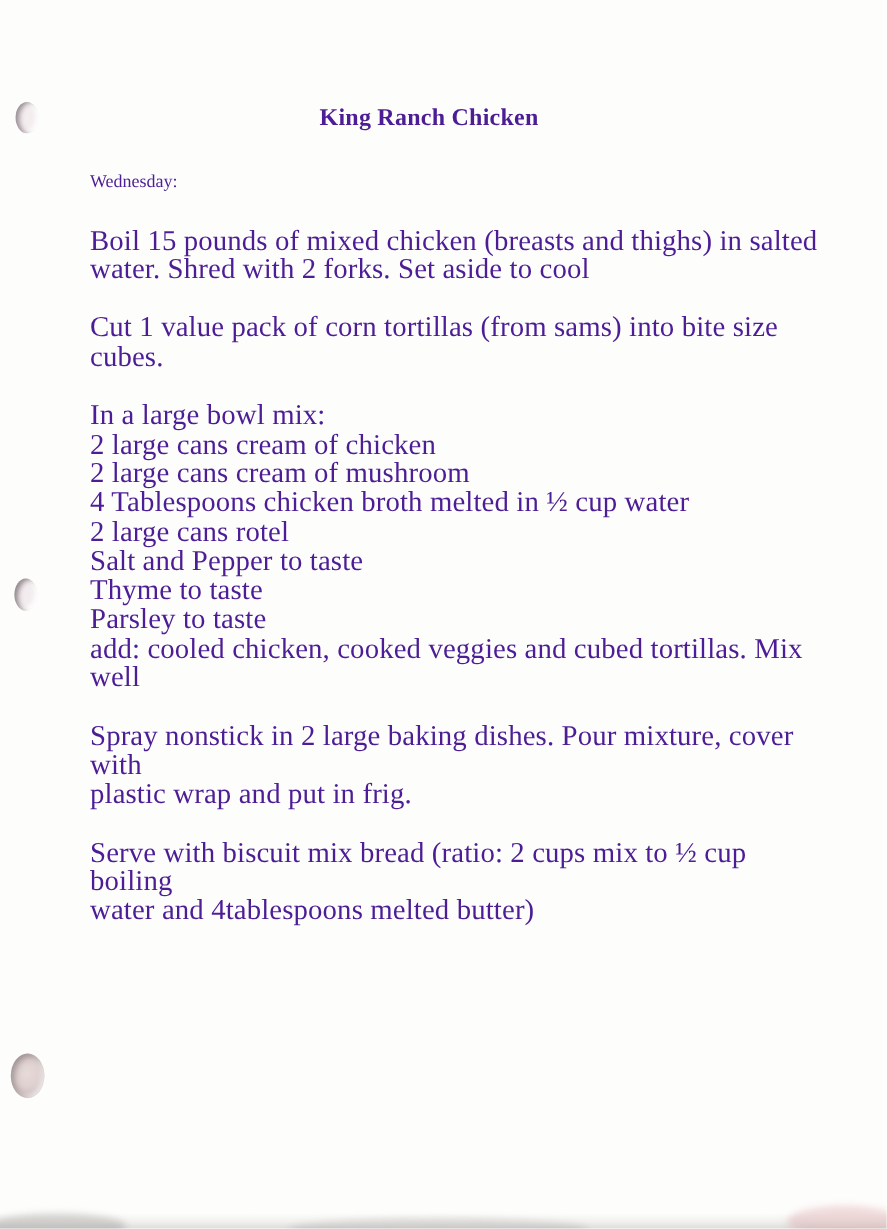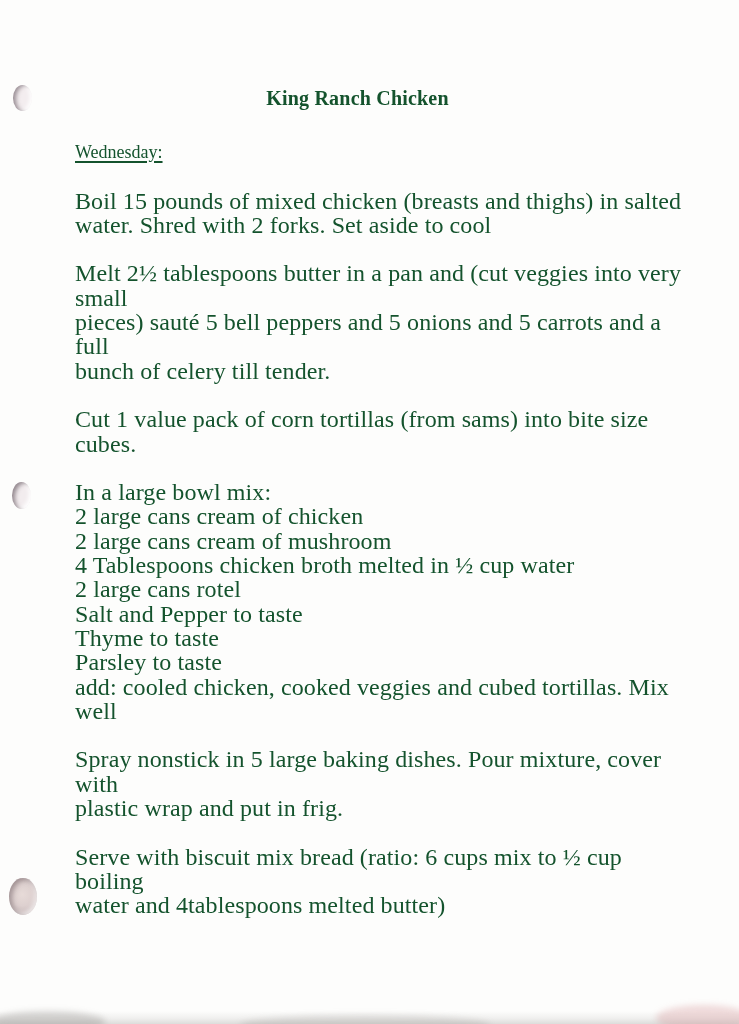--- a/index.html
+++ b/index.html
@@ -7,42 +7,41 @@
     padding: 0;
     background: #ffffff;
   }
   .page {
     position: relative;
     width: 739px;
     height: 1024px;
     background: #fdfdfc;
     overflow: hidden;
     font-family: "Liberation Serif", "DejaVu Serif", serif;
-    color: #14532d;
+    color: #4c1d95;
   }
   .content {
     position: absolute;
     left: 75px;
     top: 86px;
     width: 610px;
   }
   .title {
     width: 565px;
     font-size: 20px;
     line-height: 24px;
     font-weight: bold;
     text-align: center;
     margin: 0 0 30px 0;
     letter-spacing: 0.2px;
   }
   .heading {
-    font-size: 18px;
+    font-size: 15px;
     line-height: 24.3px;
     font-weight: normal;
-    text-decoration: underline;
     text-underline-offset: 3px;
     text-decoration-thickness: 1.5px;
     margin: 0 0 24.3px 0;
   }
   .para {
     font-size: 24px;
     line-height: 24.3px;
     margin: 0 0 24.3px 0;
     white-space: pre-line;
     letter-spacing: 0.1px;
@@ -100,42 +99,39 @@
 
   <div class="content">
 
     <h1 class="title">King Ranch Chicken</h1>
 
     <h2 class="heading">Wednesday:</h2>
 
     <p class="para">Boil 15 pounds of mixed chicken (breasts and thighs) in salted
 water. Shred with 2 forks. Set aside to cool</p>
 
-    <p class="para">Melt 2½ tablespoons butter in a pan and (cut veggies into very small
-pieces) sauté 5 bell peppers and 5 onions and 5 carrots and a full
-bunch of celery till tender.</p>
 
     <p class="para">Cut 1 value pack of corn tortillas (from sams) into bite size cubes.</p>
 
     <p class="para">In a large bowl mix:
 2 large cans cream of chicken
 2 large cans cream of mushroom
 4 Tablespoons chicken broth melted in ½ cup water
 2 large cans rotel
 Salt and Pepper to taste
 Thyme to taste
 Parsley to taste
 add: cooled chicken, cooked veggies and cubed tortillas. Mix well</p>
 
-    <p class="para">Spray nonstick in 5 large baking dishes. Pour mixture, cover with
+    <p class="para">Spray nonstick in 2 large baking dishes. Pour mixture, cover with
 plastic wrap and put in frig.</p>
 
 
 
-    <p class="para">Serve with biscuit mix bread (ratio: 6 cups mix to ½ cup boiling
+    <p class="para">Serve with biscuit mix bread (ratio: 2 cups mix to ½ cup boiling
 water and 4tablespoons melted butter)</p>
 
   </div>
 
   <div class="bottom-shade"></div>
   <div class="smudge smudge-gray-left"></div>
   <div class="smudge smudge-gray-mid"></div>
   <div class="smudge smudge-pink-right"></div>
 
 </div>

